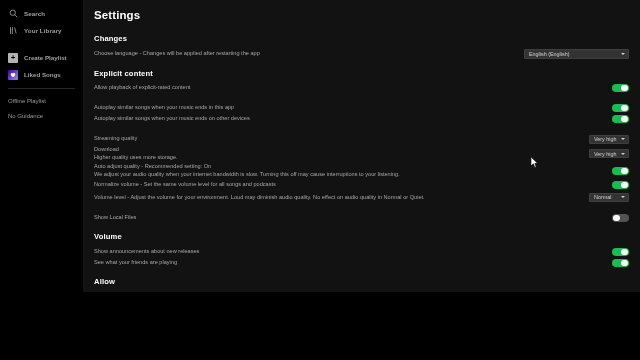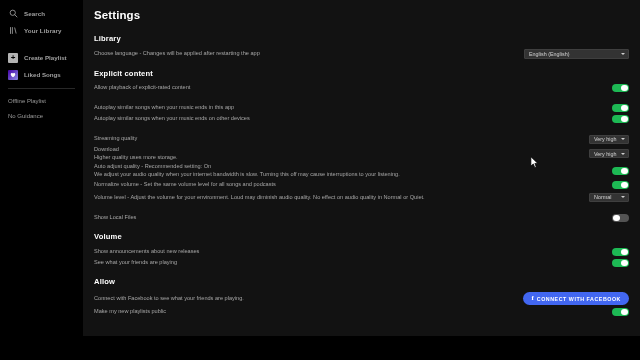--- a/index.html
+++ b/index.html
@@ -56,21 +56,21 @@
   }
   .side-link {
     padding-left: 8px; height: 15px;
     display: flex; align-items: center;
     color: #9b9b9b; font-size: 6px; cursor: pointer;
   }
 
   
   .main {
     flex: 1 1 auto;
-    height: 336px;
+    height: 292px;
     background: #121212;
     padding: 7px 11px 0 11px;
     position: relative;
     overflow: hidden;
   }
   .page-title {
     color: #fff;
     font-size: 11.5px;
     font-weight: bold;
     letter-spacing: .1px;
@@ -236,21 +236,21 @@
     <div class="side-link">
       <span>No Guidance</span>
     </div>
   </div>
 
   <div class="main">
 
     <div class="page-title">Settings</div>
 
     <div class="sec">
-      <div class="section-title">Library</div>
+      <div class="section-title">Changes</div>
       <div class="row">
         <div class="row-label">Choose language - Changes will be applied after restarting the app</div>
         <div class="sel sel-lang">
           <span>English (English)</span>
           <span class="caret"></span>
         </div>
       </div>
     </div>
 
     <div class="sec">

